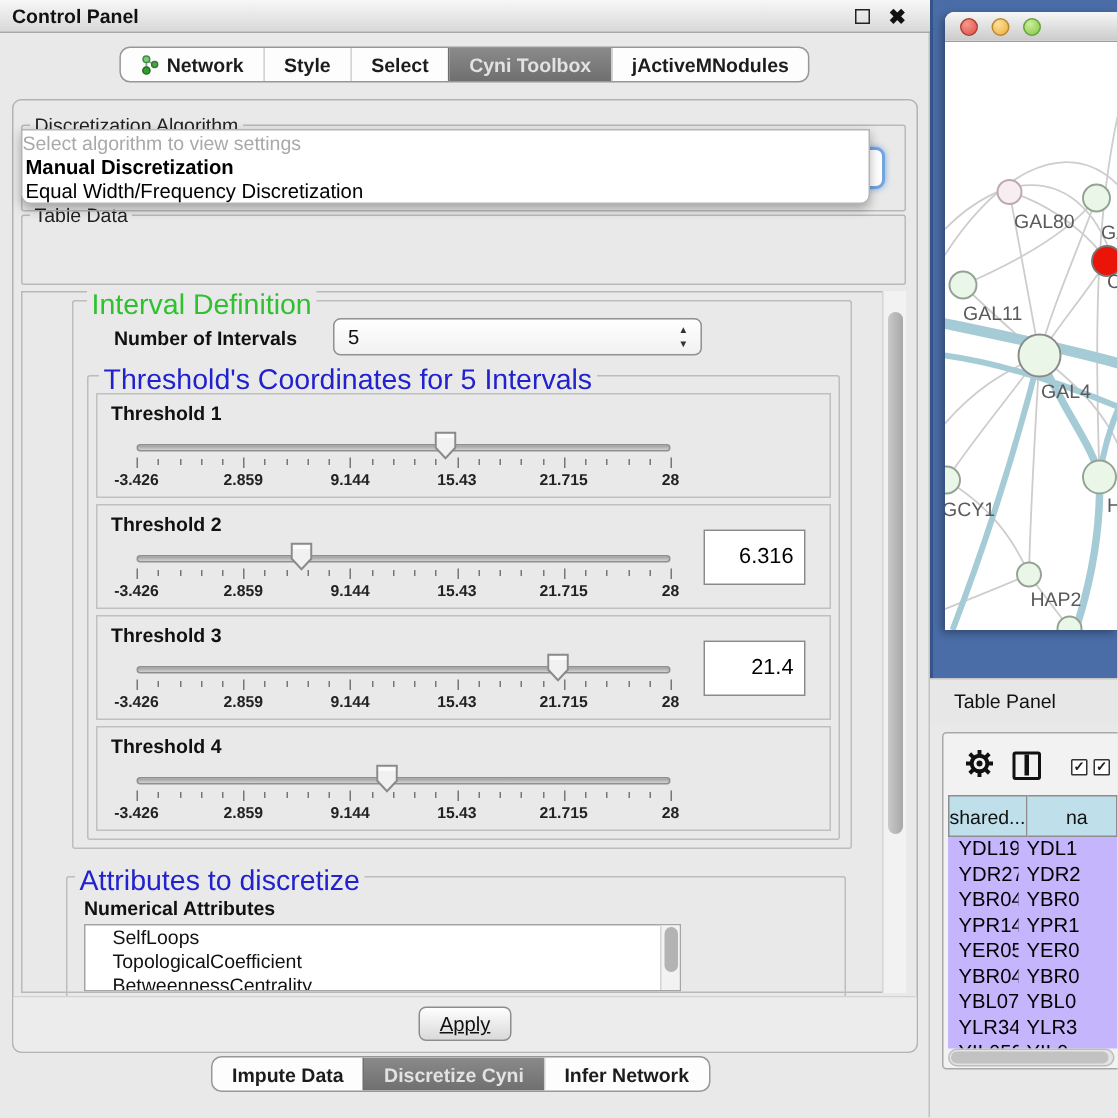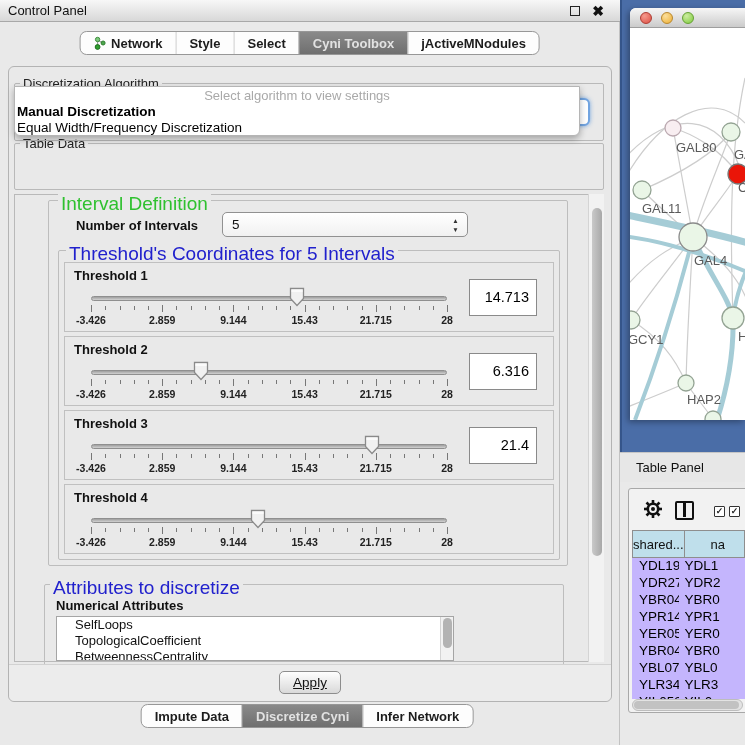--- a/index.html
+++ b/index.html
@@ -3,41 +3,41 @@
 <meta charset="utf-8">
 <style>
   * { margin:0; padding:0; box-sizing:border-box; }
   html,body { width:745px; height:745px; }
   body { font-family:"Liberation Sans", sans-serif; background:#e9e9e9; position:relative; overflow:hidden; color:#1a1a1a; }
   .abs { position:absolute; }
 
   
   #control-panel { left:0; top:0; width:620px; height:745px; background:#e9e9e9; border-right:1px solid #c2c2c2; }
   #titlebar { left:0; top:0; width:620px; height:22px; background:linear-gradient(#f7f7f7,#d8d8d8); border-bottom:1px solid #a8a8a8; }
-  #titlebar .title { position:absolute; left:8px; top:0; line-height:21px; font-size:13px; color:#111; }
+  #titlebar .title { position:absolute; left:8px; top:0; line-height:21px; font-size:13px; color:#111;font-weight:bold; }
   #float-btn { right:40px; top:6px; width:10px; height:10px; border:1.5px solid #222; background:transparent; }
   #close-btn { right:16px; top:2px; font-size:14px; font-weight:bold; color:#111; line-height:18px; }
 
   .tabbar { display:inline-flex; background:#fdfdfd; border:1px solid #979797; border-radius:7px; overflow:hidden; height:24px; }
   .tabbar .tab { display:flex; align-items:center; gap:5px; padding:0 13px; font-size:13px; font-weight:600; color:#1c1c1c; border-left:1px solid #cfcfcf; cursor:default; white-space:nowrap; }
   .tabbar .tab:first-child { border-left:none; }
   .tabbar .tab.selected { background:linear-gradient(#8a8a8a,#6f6f6f); color:#e2e2e2; border-left-color:#6f6f6f; }
   #tabbar-top { top:31px; left:50%; transform:translateX(-50%); }
   #tabbar-bottom { top:704px; left:307px; transform:translateX(-50%); }
 
   #outer-box { left:8px; top:66px; width:604px; height:636px; border:1px solid #b3b3b3; border-radius:6px; background:#e9e9e9; }
 
   
   #algo-group { left:14px; top:83px; width:590px; height:58px; border:1px solid #b9b9b9; border-radius:2px; z-index:1; }
   #algo-title { left:20px; top:76px; font-size:13px; color:#222; background:#e9e9e9; padding:0 3px; z-index:1; }
   #algo-combo-fragment { left:520px; top:98px; width:70px; height:28px; background:#fff; border:2px solid #72a4e0; border-radius:6px; box-shadow:0 0 4px rgba(90,150,220,.8); z-index:2; }
 
   
   #algo-popup { left:14px; top:86px; width:566px; height:50px; background:#ffffff; border:1px solid #b5b5b5; border-radius:0 0 6px 6px; box-shadow:0 3px 7px rgba(0,0,0,.3); z-index:5; }
-  #algo-popup .ph { text-align:center; color:#a9a9a9; font-size:13px; height:17px; line-height:17px; }
+  #algo-popup .ph { color:#a9a9a9; font-size:13px; height:17px; line-height:17px; }
   #algo-popup .opt { font-size:13.5px; height:16px; line-height:16px; padding-left:2px; color:#000; }
   #algo-popup .opt.bold { font-weight:bold; }
 
   
   #tabledata-group { left:14px; top:143px; width:590px; height:47px; border:1px solid #b9b9b9; border-radius:2px; }
   #tabledata-title { left:20px; top:136px; font-size:13px; color:#222; background:#e9e9e9; padding:0 3px; }
   .combo { background:linear-gradient(#ffffff,#f1f1f1); border:1px solid #919191; border-radius:5px; font-size:13.5px; color:#111; }
   .combo .val { position:absolute; left:9px; top:0; line-height:24px; }
   .combo .spin { position:absolute; right:7px; top:3px; width:9px; font-size:6.5px; line-height:9px; color:#333; text-align:center; }
   #tabledata-combo { left:24px; top:151px; width:562px; height:26px; }
@@ -206,21 +206,20 @@
         <div class="ticklabel" style="left:26.0px">-3.426</div>
         <div class="ticklabel" style="left:97.2px">2.859</div>
         <div class="ticklabel" style="left:168.4px">9.144</div>
         <div class="ticklabel" style="left:239.6px">15.43</div>
         <div class="ticklabel" style="left:310.8px">21.715</div>
         <div class="ticklabel" style="left:382.0px">28</div>
         <svg class="thumb" style="left:223.5px" width="16" height="20" viewBox="0 0 16 20">
           <path d="M1.5,1.5 L14.5,1.5 L14.5,11.5 L8,18.5 L1.5,11.5 Z" fill="#f1f1f1" stroke="#8a8a8a" stroke-width="1.3"></path>
           <path d="M2.5,2.5 L13.5,2.5 L13.5,5 L2.5,5 Z" fill="#fbfbfb"></path>
         </svg>
-        <div class="tvalue">14.713</div>
       </div>
       <div class="tbox">
         <div class="tlabel">Threshold 2</div>
         <div class="track"></div>
         <div class="tick major" style="left:26.0px"></div>
         <div class="tick minor" style="left:40.2px"></div>
         <div class="tick minor" style="left:54.5px"></div>
         <div class="tick minor" style="left:68.7px"></div>
         <div class="tick minor" style="left:83.0px"></div>
         <div class="tick major" style="left:97.2px"></div>

